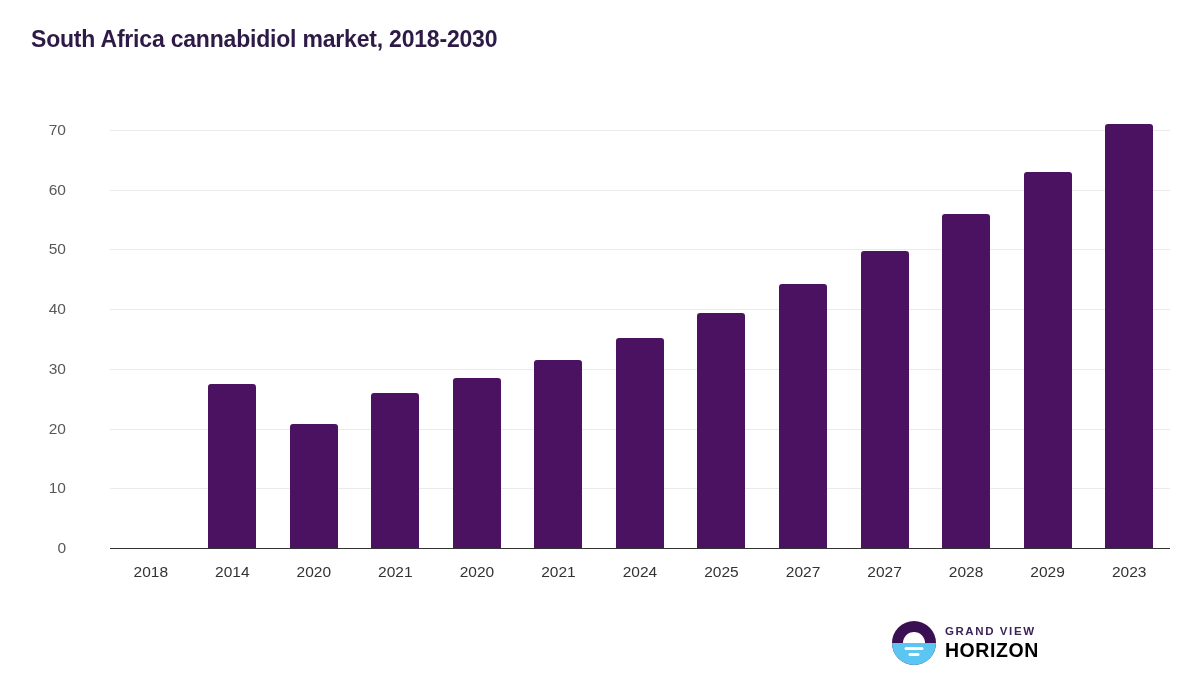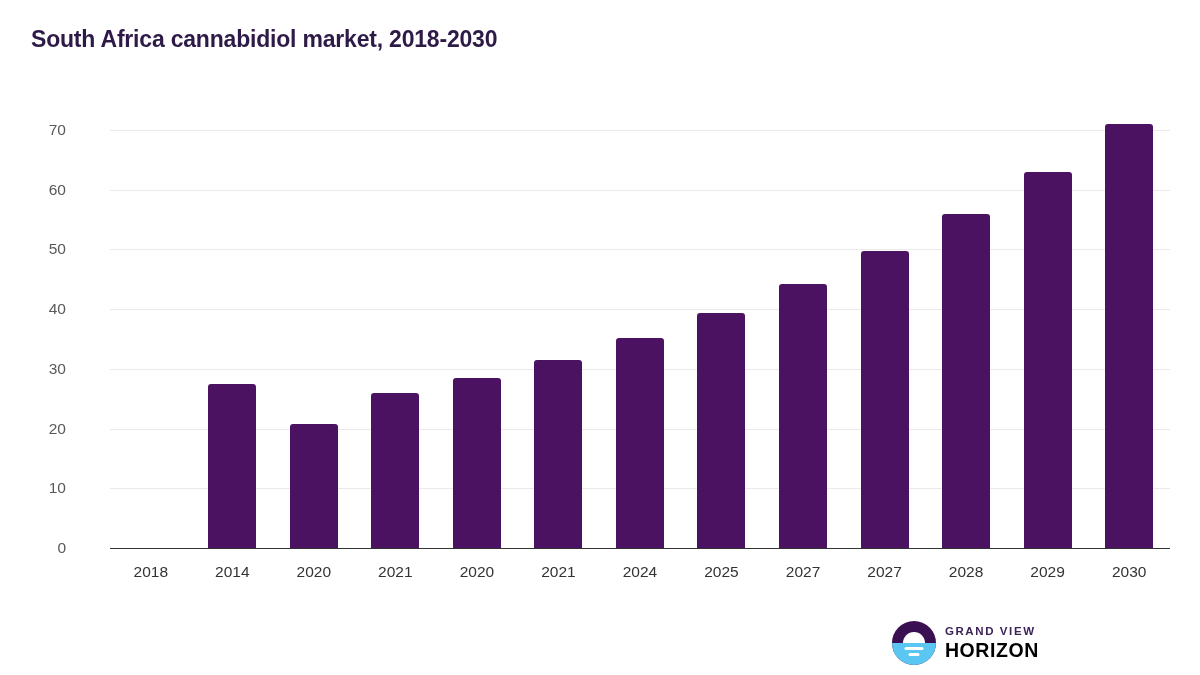--- a/index.html
+++ b/index.html
@@ -266,21 +266,21 @@
         <div class="xtick-label">2020</div>
         <div class="xtick-label">2021</div>
         <div class="xtick-label">2020</div>
         <div class="xtick-label">2021</div>
         <div class="xtick-label">2024</div>
         <div class="xtick-label">2025</div>
         <div class="xtick-label">2027</div>
         <div class="xtick-label">2027</div>
         <div class="xtick-label">2028</div>
         <div class="xtick-label">2029</div>
-        <div class="xtick-label">2030</div>
+        <div class="xtick-label">2023</div>
       </div>
   </div>
 
 
   <div class="logo">
     <div class="logo-mark">
       <div class="water"></div>
       <div class="dome"></div>
       <div class="ray1"></div>
       <div class="ray2"></div>

